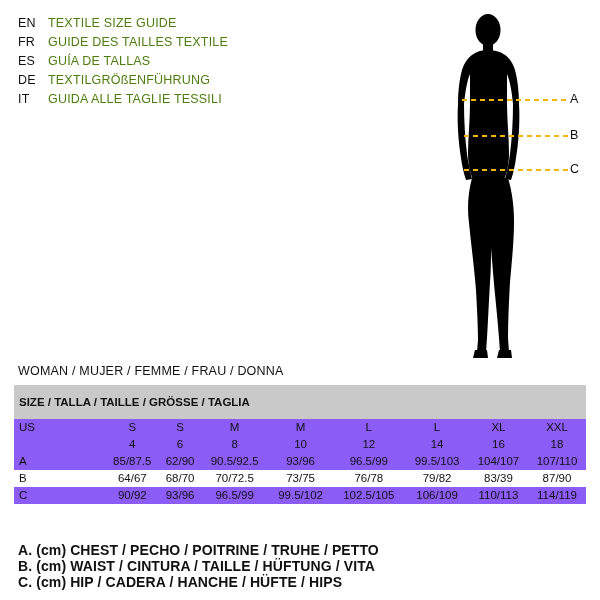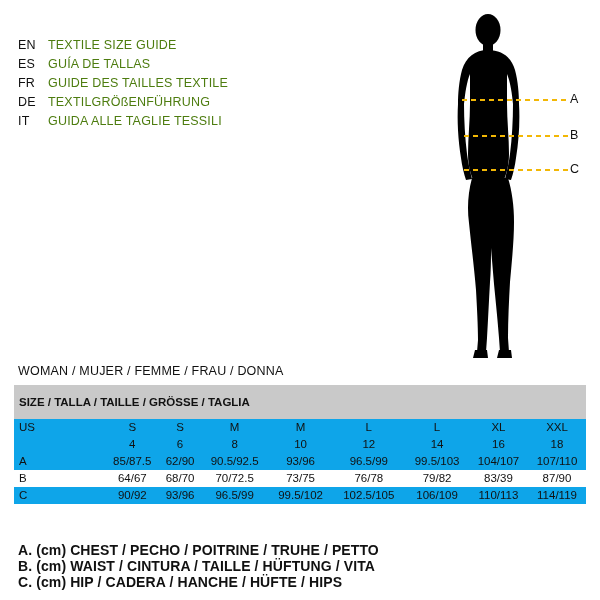--- a/index.html
+++ b/index.html
@@ -31,21 +31,20 @@
     display: flex;
     align-items: baseline;
     height: 19px;
     font-size: 12.5px;
     letter-spacing: 0.2px;
   }
   .lang-code {
     width: 30px;
     flex: 0 0 30px;
     color: #111;
-    margin-top: 22px;
   }
   .lang-title {
     color: #4d7c0f;
   }
 
   
   .figure-wrap {
     position: absolute;
     top: 8px;
     left: 420px;
@@ -105,21 +104,21 @@
   }
   tr.head-row td {
     background: #c9c9c9;
     font-weight: bold;
     text-align: left;
     padding-left: 5px;
     height: 34px;
     line-height: 18px;
   }
   tr.shade td {
-    background: #0ea5e9;
+    background: #8b5cf6;
   }
   tr.plain td {
     background: #ffffff;
   }
 
   
   .legend {
     position: absolute;
     top: 542px;
     left: 18px;
@@ -138,26 +137,26 @@
 <body>
 
 <div class="page">
 
   <div class="lang-block">
     <div class="lang-row">
       <span class="lang-code">EN</span>
       <span class="lang-title">TEXTILE SIZE GUIDE</span>
     </div>
     <div class="lang-row">
+      <span class="lang-code">FR</span>
+      <span class="lang-title">GUIDE DES TAILLES TEXTILE</span>
+    </div>
+    <div class="lang-row">
       <span class="lang-code">ES</span>
       <span class="lang-title">GUÍA DE TALLAS</span>
-    </div>
-    <div class="lang-row">
-      <span class="lang-code">FR</span>
-      <span class="lang-title">GUIDE DES TAILLES TEXTILE</span>
     </div>
     <div class="lang-row">
       <span class="lang-code">DE</span>
       <span class="lang-title">TEXTILGRÖßENFÜHRUNG</span>
     </div>
     <div class="lang-row">
       <span class="lang-code">IT</span>
       <span class="lang-title">GUIDA ALLE TAGLIE TESSILI</span>
     </div>
   </div>

